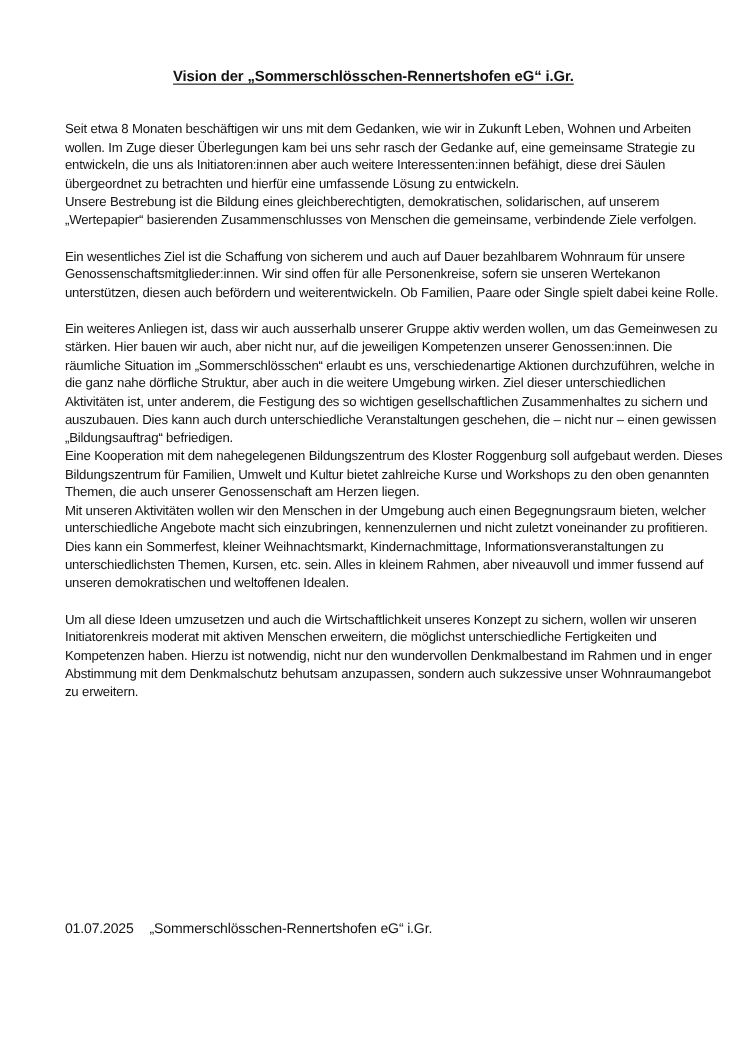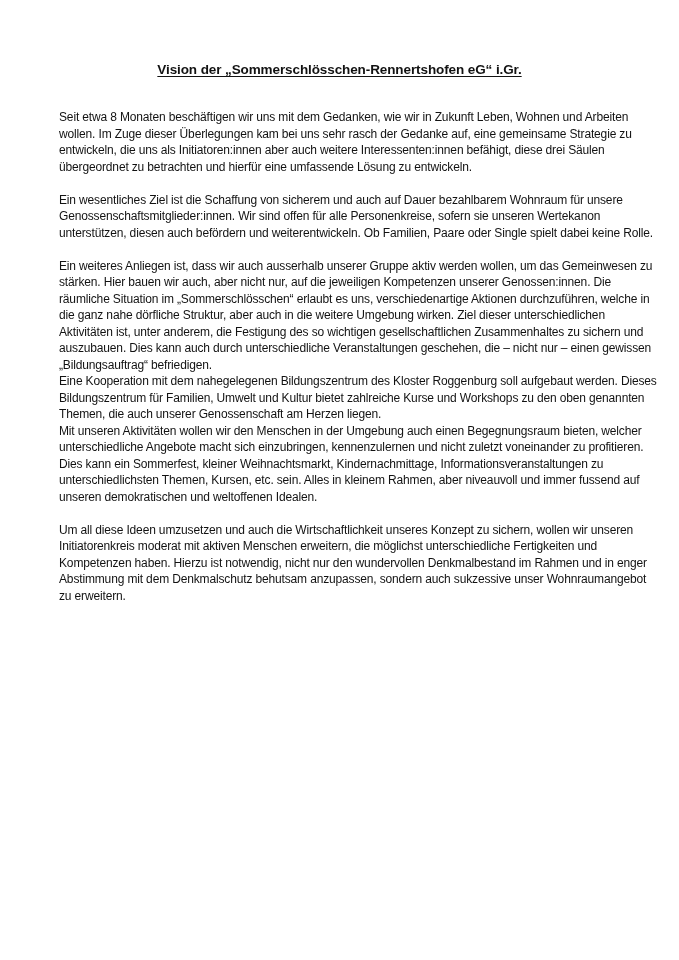--- a/index.html
+++ b/index.html
@@ -67,33 +67,37 @@
 <body>
 
 <div class="page">
 
   <h1 class="doc-title">Vision der „Sommerschlösschen-Rennertshofen eG“ i.Gr.</h1>
 
   <div class="doc-body">
 
     <div class="block">
       <p>Seit etwa 8 Monaten beschäftigen wir uns mit dem Gedanken, wie wir in Zukunft Leben, Wohnen und Arbeiten wollen. Im Zuge dieser Überlegungen kam bei uns sehr rasch der Gedanke auf, eine gemeinsame Strategie zu entwickeln, die uns als Initiatoren:innen aber auch weitere Interessenten:innen befähigt, diese drei Säulen übergeordnet zu betrachten und hierfür eine umfassende Lösung zu entwickeln.</p>
+      <p>Unsere Bestrebung ist die Bildung eines gleichberechtigten, demokratischen, solidarischen, auf unserem „Wertepapier“ basierenden Zusammenschlusses von Menschen die gemeinsame, verbindende Ziele verfolgen.</p>
     </div>
 
     <div class="block">
       <p>Ein wesentliches Ziel ist die Schaffung von sicherem und auch auf Dauer bezahlbarem Wohnraum für unsere Genossenschaftsmitglieder:innen. Wir sind offen für alle Personenkreise, sofern sie unseren Wertekanon unterstützen, diesen auch befördern und weiterentwickeln. Ob Familien, Paare oder Single spielt dabei keine Rolle.</p>
     </div>
 
     <div class="block">
       <p>Ein weiteres Anliegen ist, dass wir auch ausserhalb unserer Gruppe aktiv werden wollen, um das Gemeinwesen zu stärken. Hier bauen wir auch, aber nicht nur, auf die jeweiligen Kompetenzen unserer Genossen:innen. Die räumliche Situation im „Sommerschlösschen“ erlaubt es uns, verschiedenartige Aktionen durchzuführen, welche in die ganz nahe dörfliche Struktur, aber auch in die weitere Umgebung wirken. Ziel dieser unterschiedlichen Aktivitäten ist, unter anderem, die Festigung des so wichtigen gesellschaftlichen Zusammenhaltes zu sichern und auszubauen. Dies kann auch durch unterschiedliche Veranstaltungen geschehen, die – nicht nur – einen gewissen „Bildungsauftrag“ befriedigen.</p>
       <p>Eine Kooperation mit dem nahegelegenen Bildungszentrum des Kloster Roggenburg soll aufgebaut werden. Dieses Bildungszentrum für Familien, Umwelt und Kultur bietet zahlreiche Kurse und Workshops zu den oben genannten Themen, die auch unserer Genossenschaft am Herzen liegen.</p>
       <p>Mit unseren Aktivitäten wollen wir den Menschen in der Umgebung auch einen Begegnungsraum bieten, welcher unterschiedliche Angebote macht sich einzubringen, kennenzulernen und nicht zuletzt voneinander zu profitieren. Dies kann ein Sommerfest, kleiner Weihnachtsmarkt, Kindernachmittage, Informationsveranstaltungen zu unterschiedlichsten Themen, Kursen, etc. sein. Alles in kleinem Rahmen, aber niveauvoll und immer fussend auf unseren demokratischen und weltoffenen Idealen.</p>
     </div>
 
 
     <div class="block">
       <p>Um all diese Ideen umzusetzen und auch die Wirtschaftlichkeit unseres Konzept zu sichern, wollen wir unseren Initiatorenkreis moderat mit aktiven Menschen erweitern, die möglichst unterschiedliche Fertigkeiten und Kompetenzen haben. Hierzu ist notwendig, nicht nur den wundervollen Denkmalbestand im Rahmen und in enger Abstimmung mit dem Denkmalschutz behutsam anzupassen, sondern auch sukzessive unser Wohnraumangebot zu erweitern.</p>
     </div>
 
   </div>
 
+  <div class="doc-footer">
+    <span class="date">01.07.2025</span><span class="signature">„Sommerschlösschen-Rennertshofen eG“ i.Gr.</span>
+  </div>
 
 </div>
 
 </body></html>

